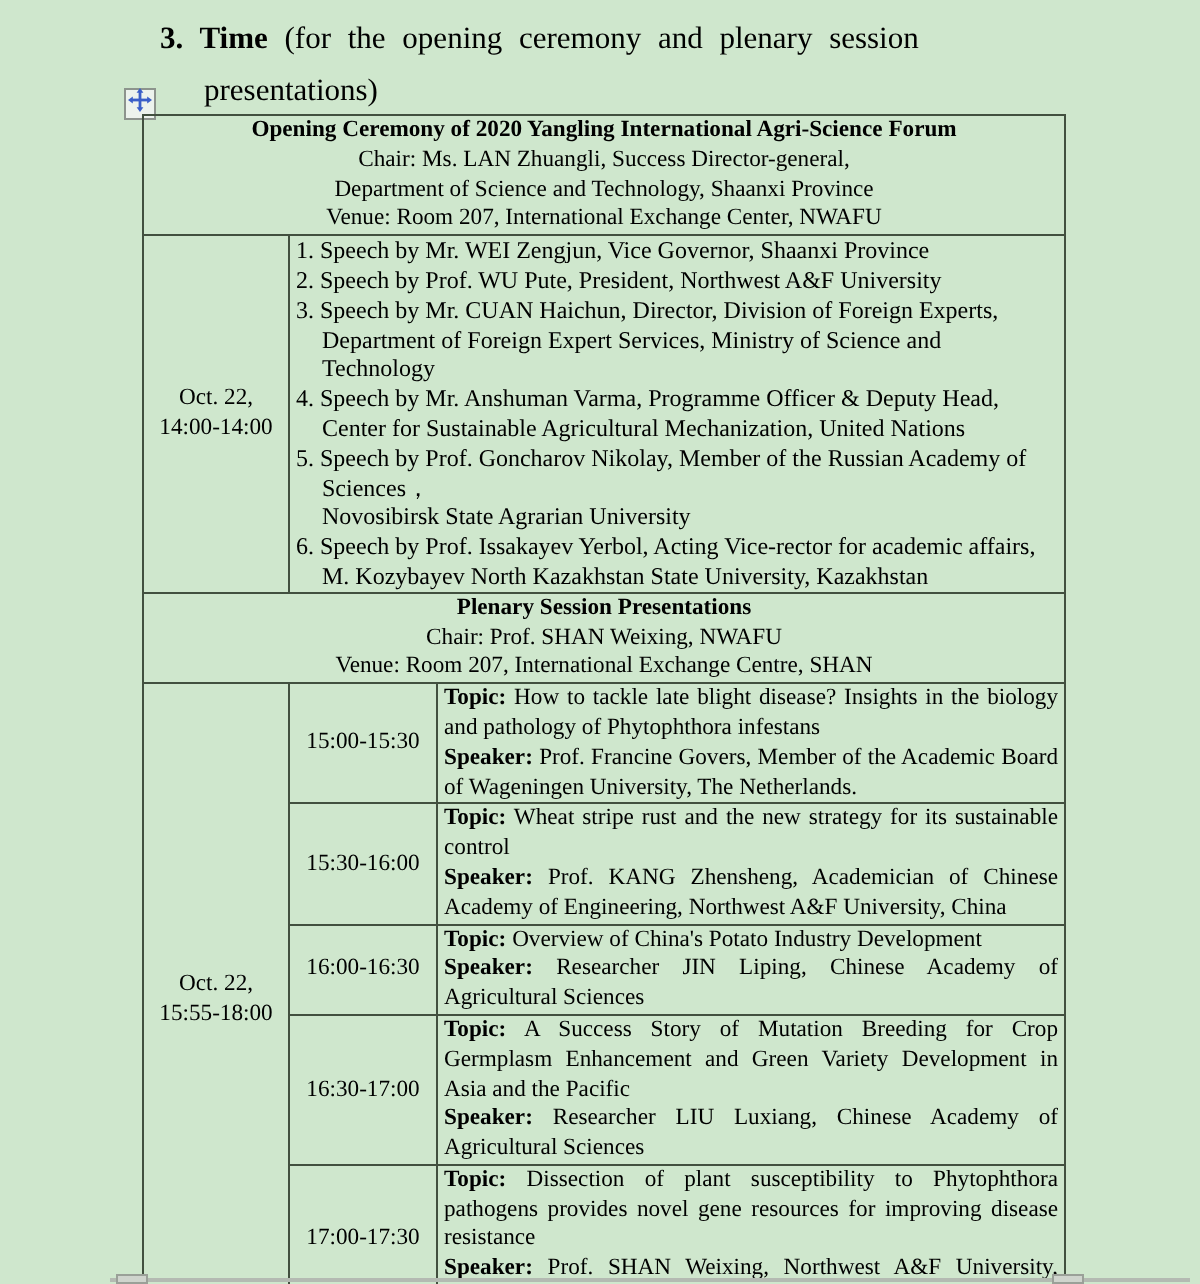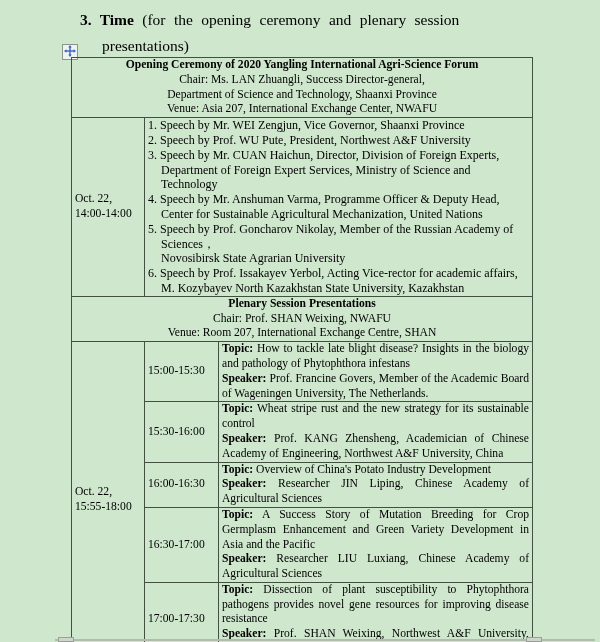--- a/index.html
+++ b/index.html
@@ -25,21 +25,21 @@
 
   
   table.sched {
     position:absolute; left:71px; top:57px; width:461px;
     border-collapse:collapse; table-layout:fixed;
     font-size:11.6px; line-height:14.8px;
   }
   table.sched td { border:1.5px solid #42503f; vertical-align:middle; padding:0 3px; }
   .sec-header td { text-align:center; padding:1px 3px; }
   .bold { font-weight:bold; }
-  .datecell, .timecell { padding:0 1px; }
+  .datecell, .timecell { text-align:center; padding:0 1px; }
   .speeches { font-size:12px; padding:1px 2px 1px 4px; vertical-align:middle; }
   .speech { white-space:pre-line; padding-left:13px; text-indent:-13px; }
   .topic { text-align:justify; padding:0 4px; vertical-align:top; }
   .topic p { margin:0; }
 
   
   .bottom-line { position:absolute; left:55px; top:639px; width:540px; height:2px; background:#b4bab2; }
   .b-handle { position:absolute; top:637px; width:16px; height:5px; background:#cfd4cd; border:1px solid #9aa098; }
   .b-handle.left { left:58px; }
   .b-handle.right { left:526px; }
@@ -75,21 +75,21 @@
         <col style="width:74px">
         <col style="width:314px">
       </colgroup>
 
     <tbody>
         <tr class="sec-header">
       <td colspan="3">
         <div class="bold">Opening Ceremony of 2020 Yangling International Agri-Science Forum</div>
         <div>Chair: Ms. LAN Zhuangli, Success Director-general,</div>
         <div>Department of Science and Technology, Shaanxi Province</div>
-        <div>Venue: Asia 207, International Exchange Center, NWAFU</div>
+        <div>Venue: Room 207, International Exchange Center, NWAFU</div>
       </td>
     </tr>
 
     <tr>
       <td class="datecell">
         <div>Oct. 22,</div>
         <div>14:00-14:00</div>
       </td>
       <td colspan="2" class="speeches">
         <div class="speech">1. Speech by Mr. WEI Zengjun, Vice Governor, Shaanxi Province</div>

